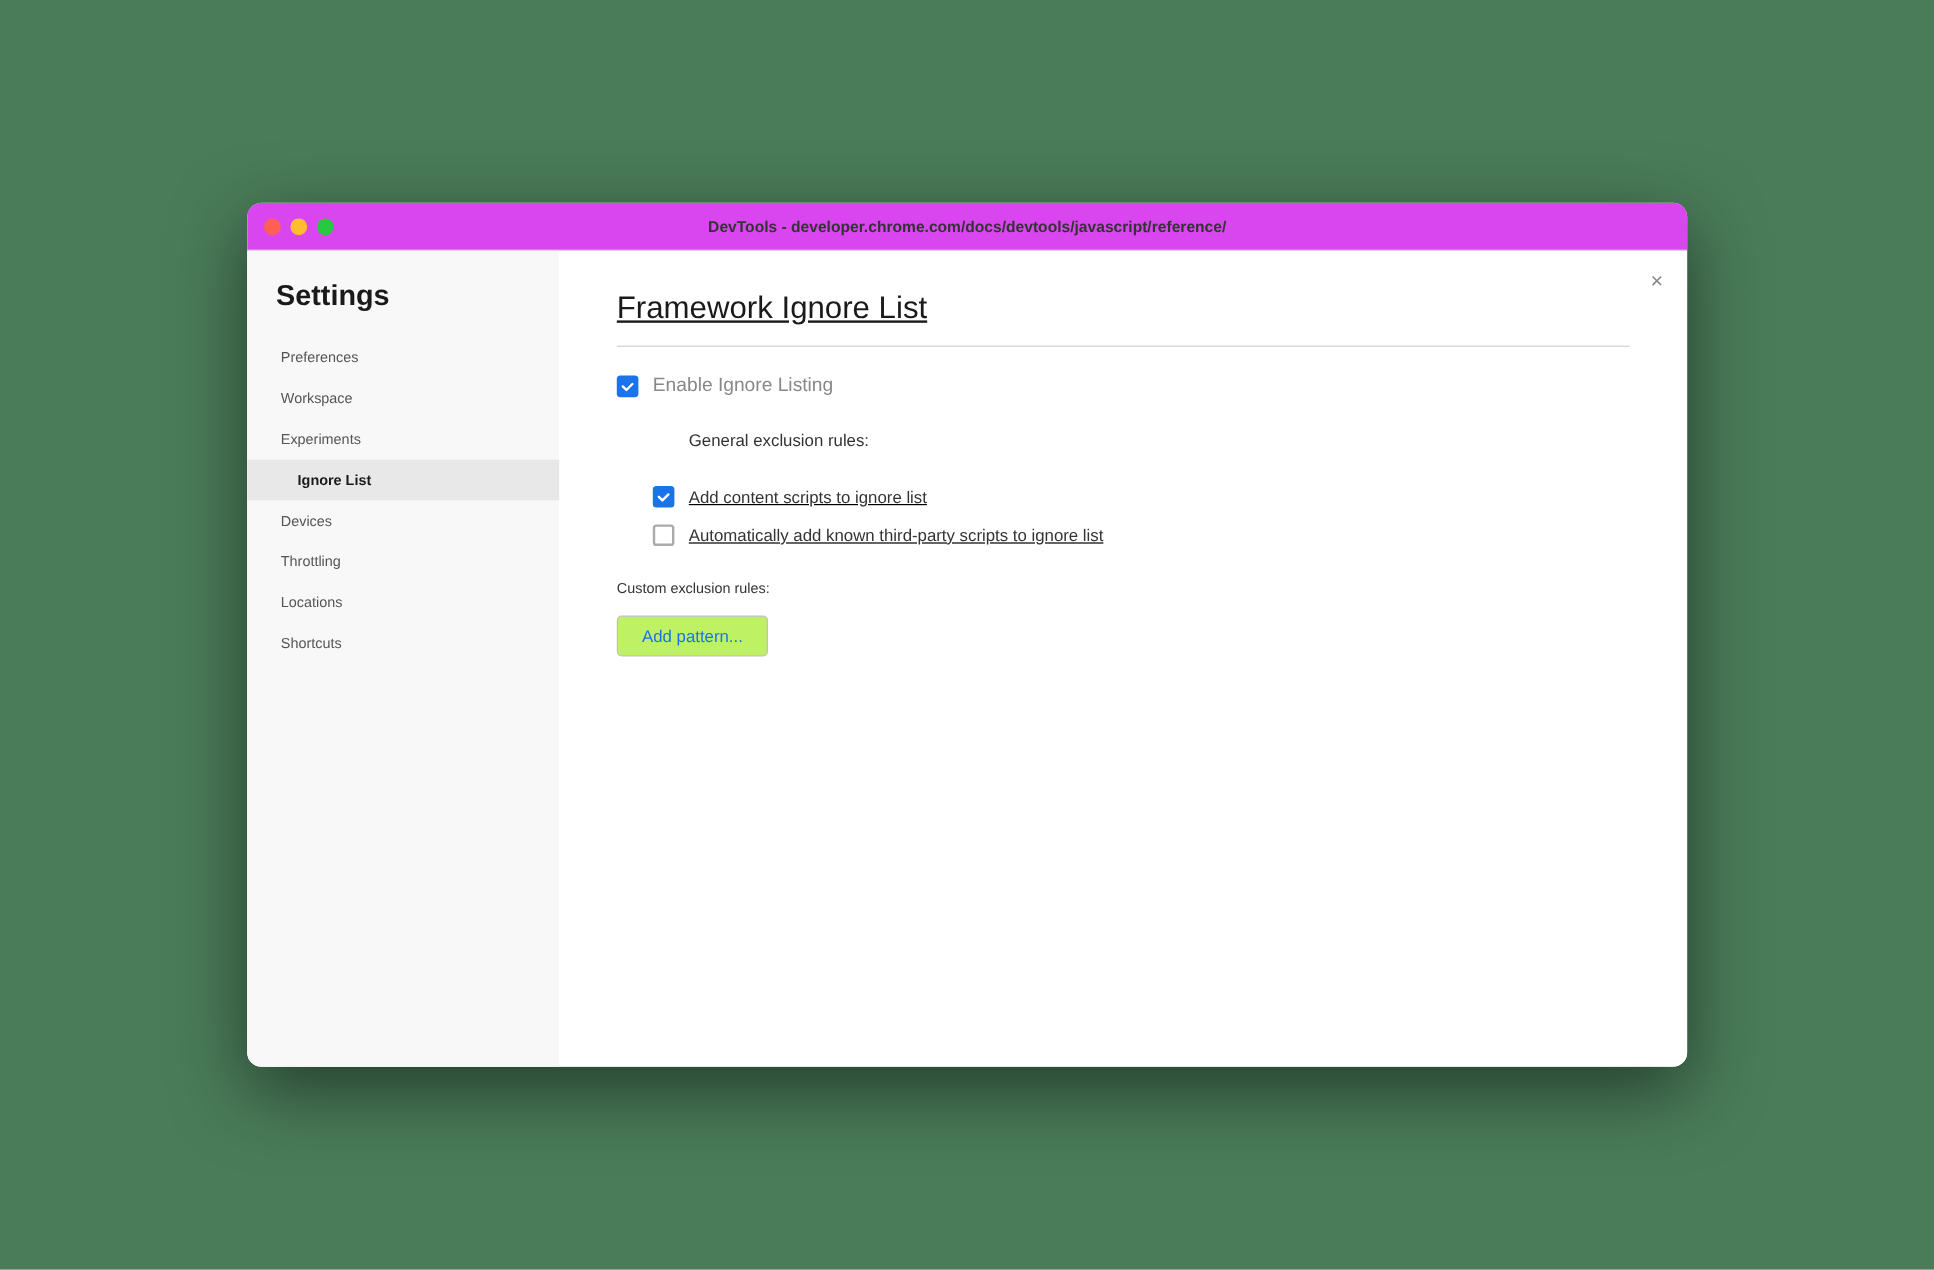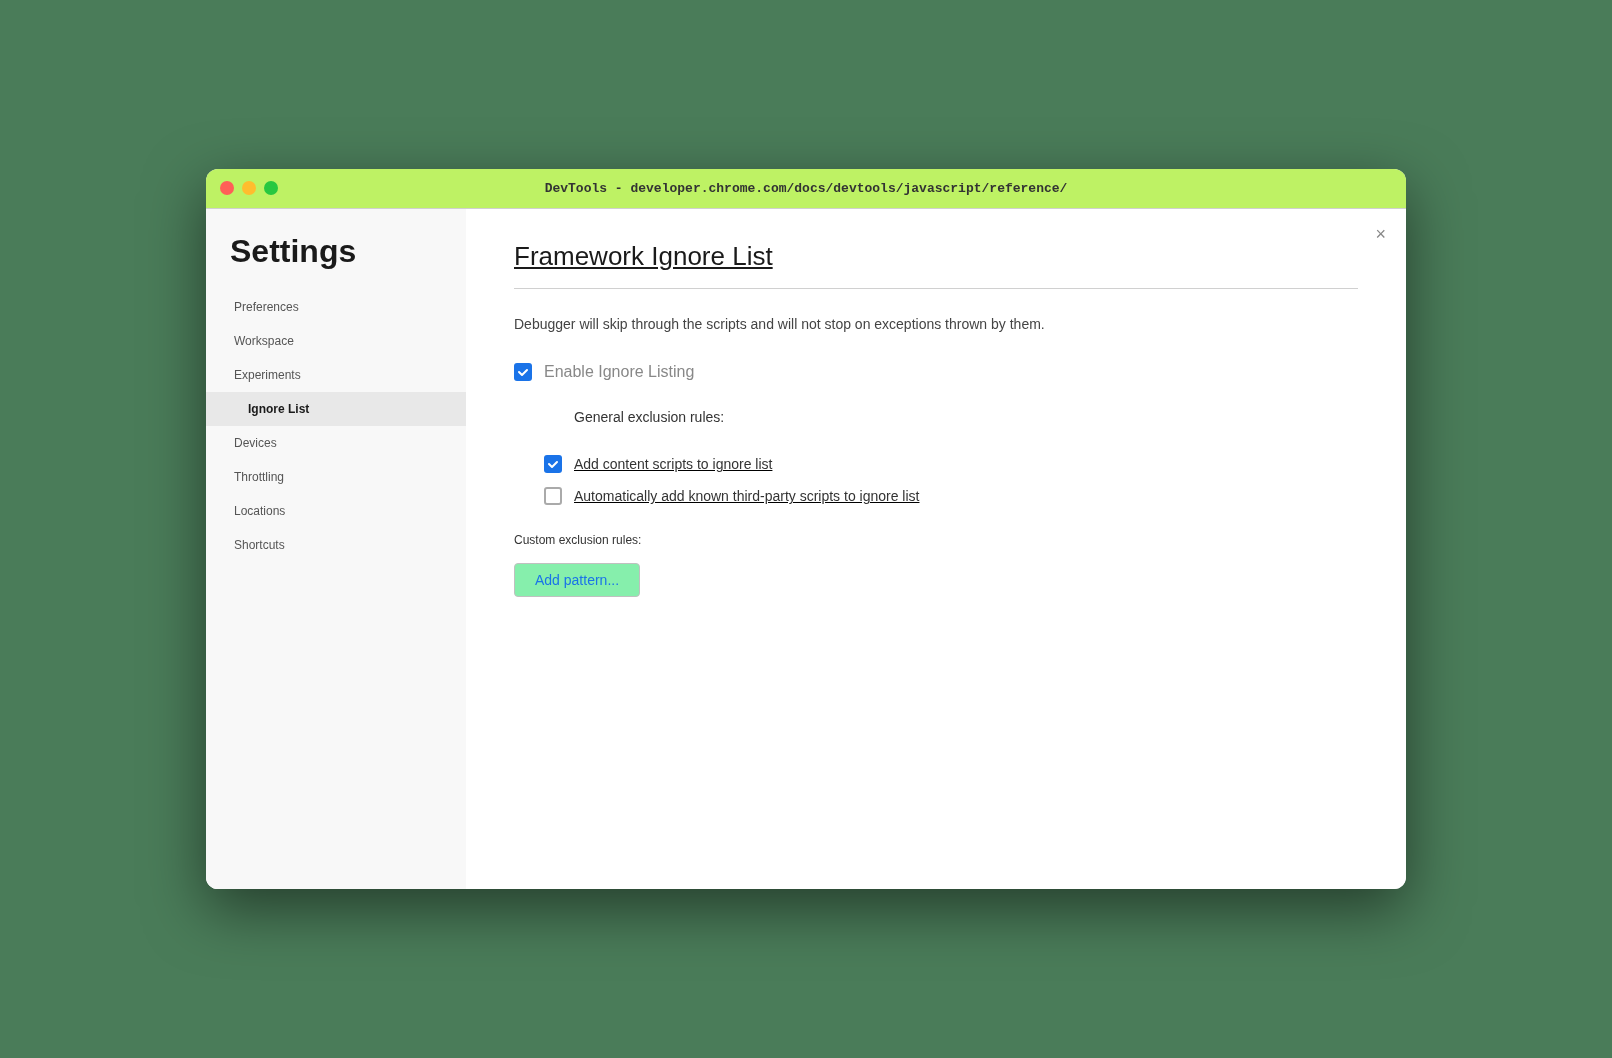--- a/index.html
+++ b/index.html
@@ -15,28 +15,27 @@
 
     .browser-window {
       width: 1200px;
       background: #f0f0f0;
       border-radius: 12px;
       box-shadow: 0 20px 60px rgba(0,0,0,0.5);
       overflow: hidden;
     }
 
     .title-bar {
-      background: #bef264;
+      background: #d946ef;
       padding: 12px 16px;
       display: flex;
-      align-items: flex-start;
+      align-items: flex-end;
       justify-content: center;
       position: relative;
       border-bottom: 1px solid #d0d0d0;
-      font-family: Liberation Mono, monospace;
     }
 
     .traffic-lights {
       position: absolute;
       left: 14px;
       display: flex;
       gap: 8px;
       align-items: center;
     }
 
@@ -70,21 +69,21 @@
     }
 
     .sidebar {
       width: 260px;
       background: #f8f8f8;
       padding: 24px 0;
       flex-shrink: 0;
     }
 
     .sidebar-title {
-      font-size: 32px;
+      font-size: 24px;
       font-weight: 600;
       color: #1a1a1a;
       padding: 0 24px 20px 24px;
     }
 
     .sidebar-item {
       padding: 10px 24px;
       font-size: 12px;
       color: #555;
       cursor: pointer;
@@ -211,21 +210,21 @@
       font-size: 12px;
       color: #333;
       margin-bottom: 16px;
     }
 
     .add-pattern-btn {
       display: inline-block;
       padding: 8px 20px;
       border: 1px solid #c0c0c0;
       border-radius: 4px;
-      background: #86efac;
+      background: #bef264;
       color: #1a73e8;
       font-size: 14px;
       font-weight: 500;
       cursor: pointer;
     }
   </style>
 </head>
 <body>
 
 <div class="browser-window">
@@ -269,21 +268,20 @@
           <span>Shortcuts</span>
         </div>
       </div>
 
       <div class="main-content">
         <button class="close-btn">×</button>
 
         <h1 class="page-title">Framework Ignore List</h1>
         <hr class="divider">
 
-        <p class="description">Debugger will skip through the scripts and will not stop on exceptions thrown by them.</p>
 
         <div class="enable-row">
           <div class="checkbox-blue">
             <svg viewBox="0 0 12 12" fill="none">
               <path d="M2 6l3 3 5-5" stroke="white" stroke-width="2" stroke-linecap="round" stroke-linejoin="round"></path>
             </svg>
           </div>
           <span class="enable-label">Enable Ignore Listing</span>
         </div>
 

